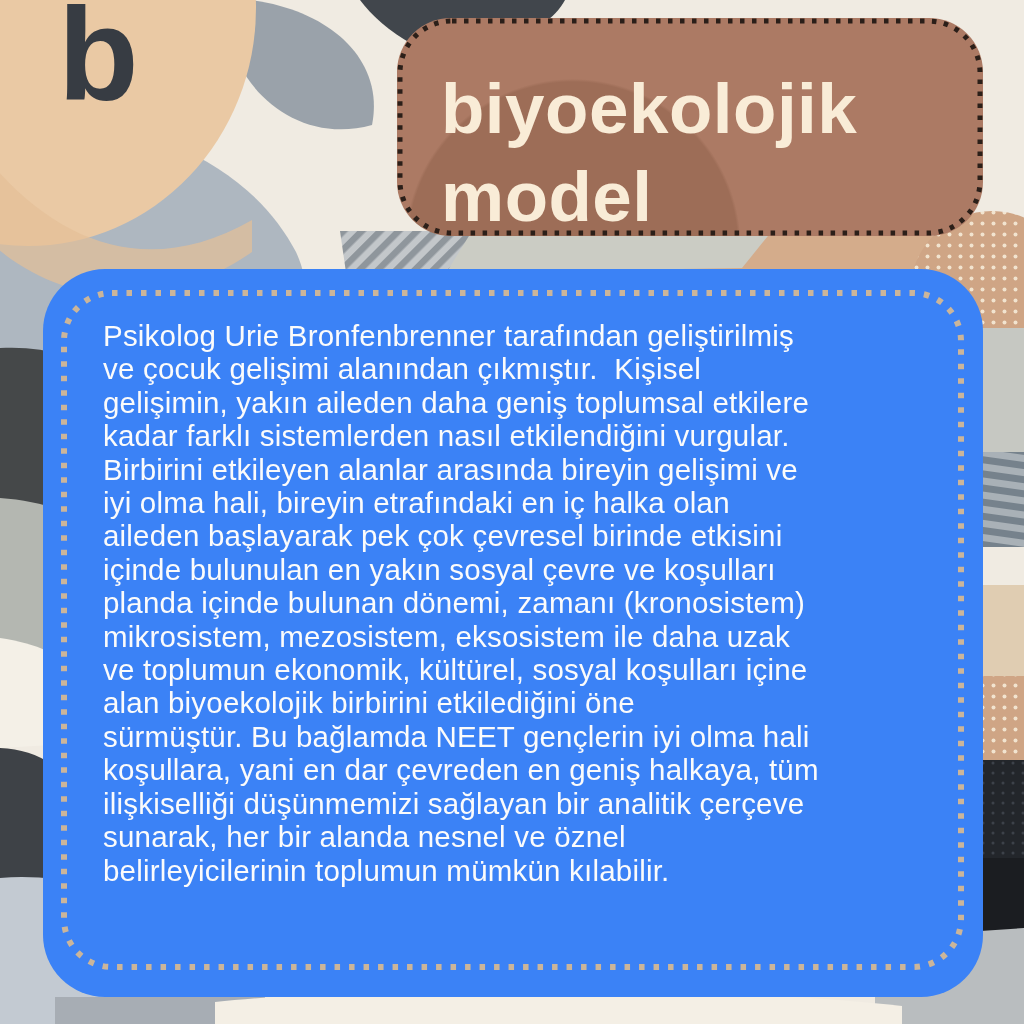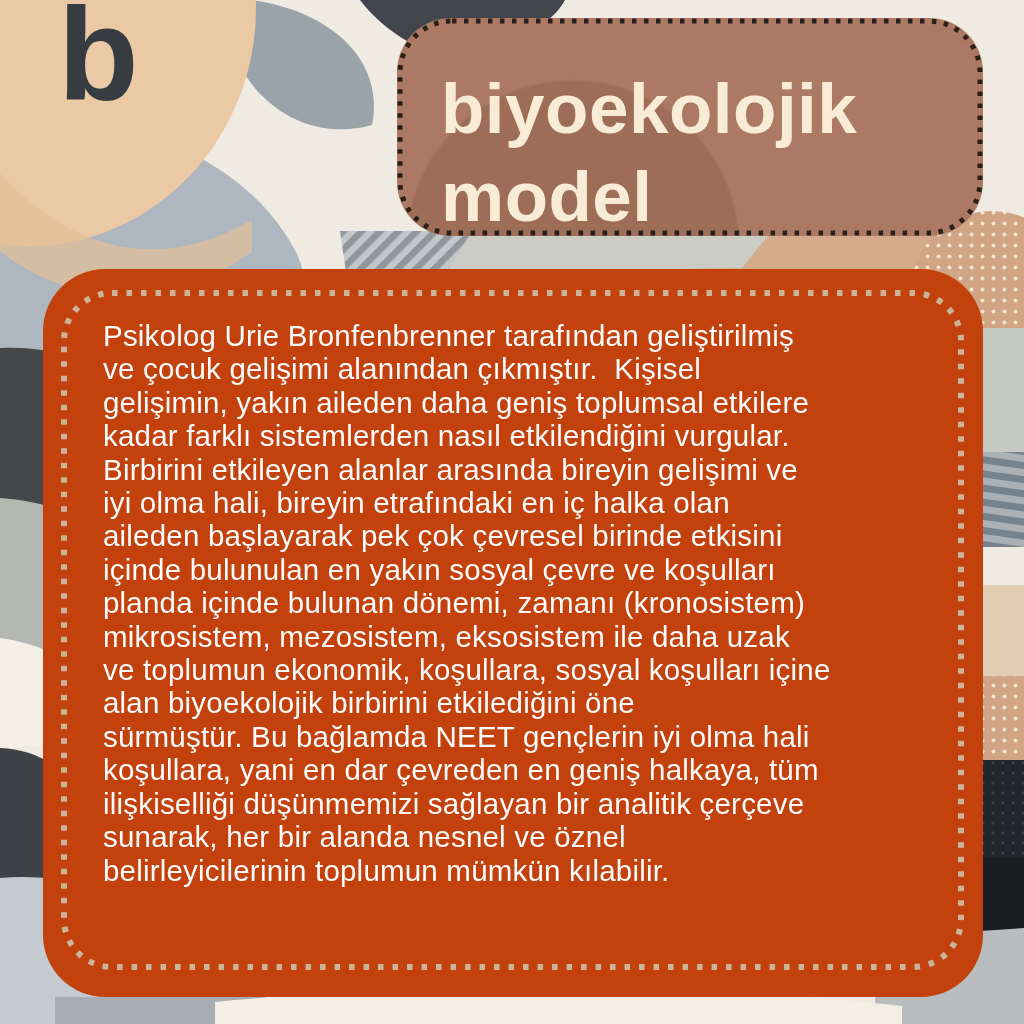--- a/index.html
+++ b/index.html
@@ -104,36 +104,36 @@
 
   <div class="letter-b" style="color: rgb(55, 60, 67);">b</div>
 
   <div class="badge">
     <svg class="badge-border" viewBox="0 0 586 218" aria-hidden="true">
       <rect x="3" y="3" width="580" height="212" rx="52" fill="none" stroke="#2b1f19" stroke-width="5" stroke-dasharray="4.5 7.5"></rect>
     </svg>
     <div class="badge-title" style="color: rgb(249, 236, 215);"><span>biyoekolojik</span><br><span>model</span></div>
   </div>
 
-  <div class="panel" style="background: #c2410c;">
+  <div class="panel" style="background: #3b82f6;">
     <svg class="panel-border" viewBox="0 0 940 728" aria-hidden="true">
       <rect x="21" y="24" width="897" height="674" rx="48" fill="none" stroke="#cbb59a" stroke-width="6" stroke-dasharray="5.5 9"></rect>
     </svg>
     <div class="body-text" style="color: rgb(251, 251, 251);">
         <div class="body-line">Psikolog Urie Bronfenbrenner tarafından geliştirilmiş</div>
         <div class="body-line">ve çocuk gelişimi alanından çıkmıştır.  Kişisel</div>
         <div class="body-line">gelişimin, yakın aileden daha geniş toplumsal etkilere</div>
         <div class="body-line">kadar farklı sistemlerden nasıl etkilendiğini vurgular.</div>
         <div class="body-line">Birbirini etkileyen alanlar arasında bireyin gelişimi ve</div>
         <div class="body-line">iyi olma hali, bireyin etrafındaki en iç halka olan</div>
         <div class="body-line">aileden başlayarak pek çok çevresel birinde etkisini</div>
         <div class="body-line">içinde bulunulan en yakın sosyal çevre ve koşulları</div>
         <div class="body-line">planda içinde bulunan dönemi, zamanı (kronosistem)</div>
         <div class="body-line">mikrosistem, mezosistem, eksosistem ile daha uzak</div>
-        <div class="body-line">ve toplumun ekonomik, koşullara, sosyal koşulları içine</div>
+        <div class="body-line">ve toplumun ekonomik, kültürel, sosyal koşulları içine</div>
         <div class="body-line">alan biyoekolojik birbirini etkilediğini öne</div>
         <div class="body-line">sürmüştür. Bu bağlamda NEET gençlerin iyi olma hali</div>
         <div class="body-line">koşullara, yani en dar çevreden en geniş halkaya, tüm</div>
         <div class="body-line">ilişkiselliği düşünmemizi sağlayan bir analitik çerçeve</div>
         <div class="body-line">sunarak, her bir alanda nesnel ve öznel</div>
         <div class="body-line">belirleyicilerinin toplumun mümkün kılabilir.</div>
       </div>
   </div>
 
 </div>

